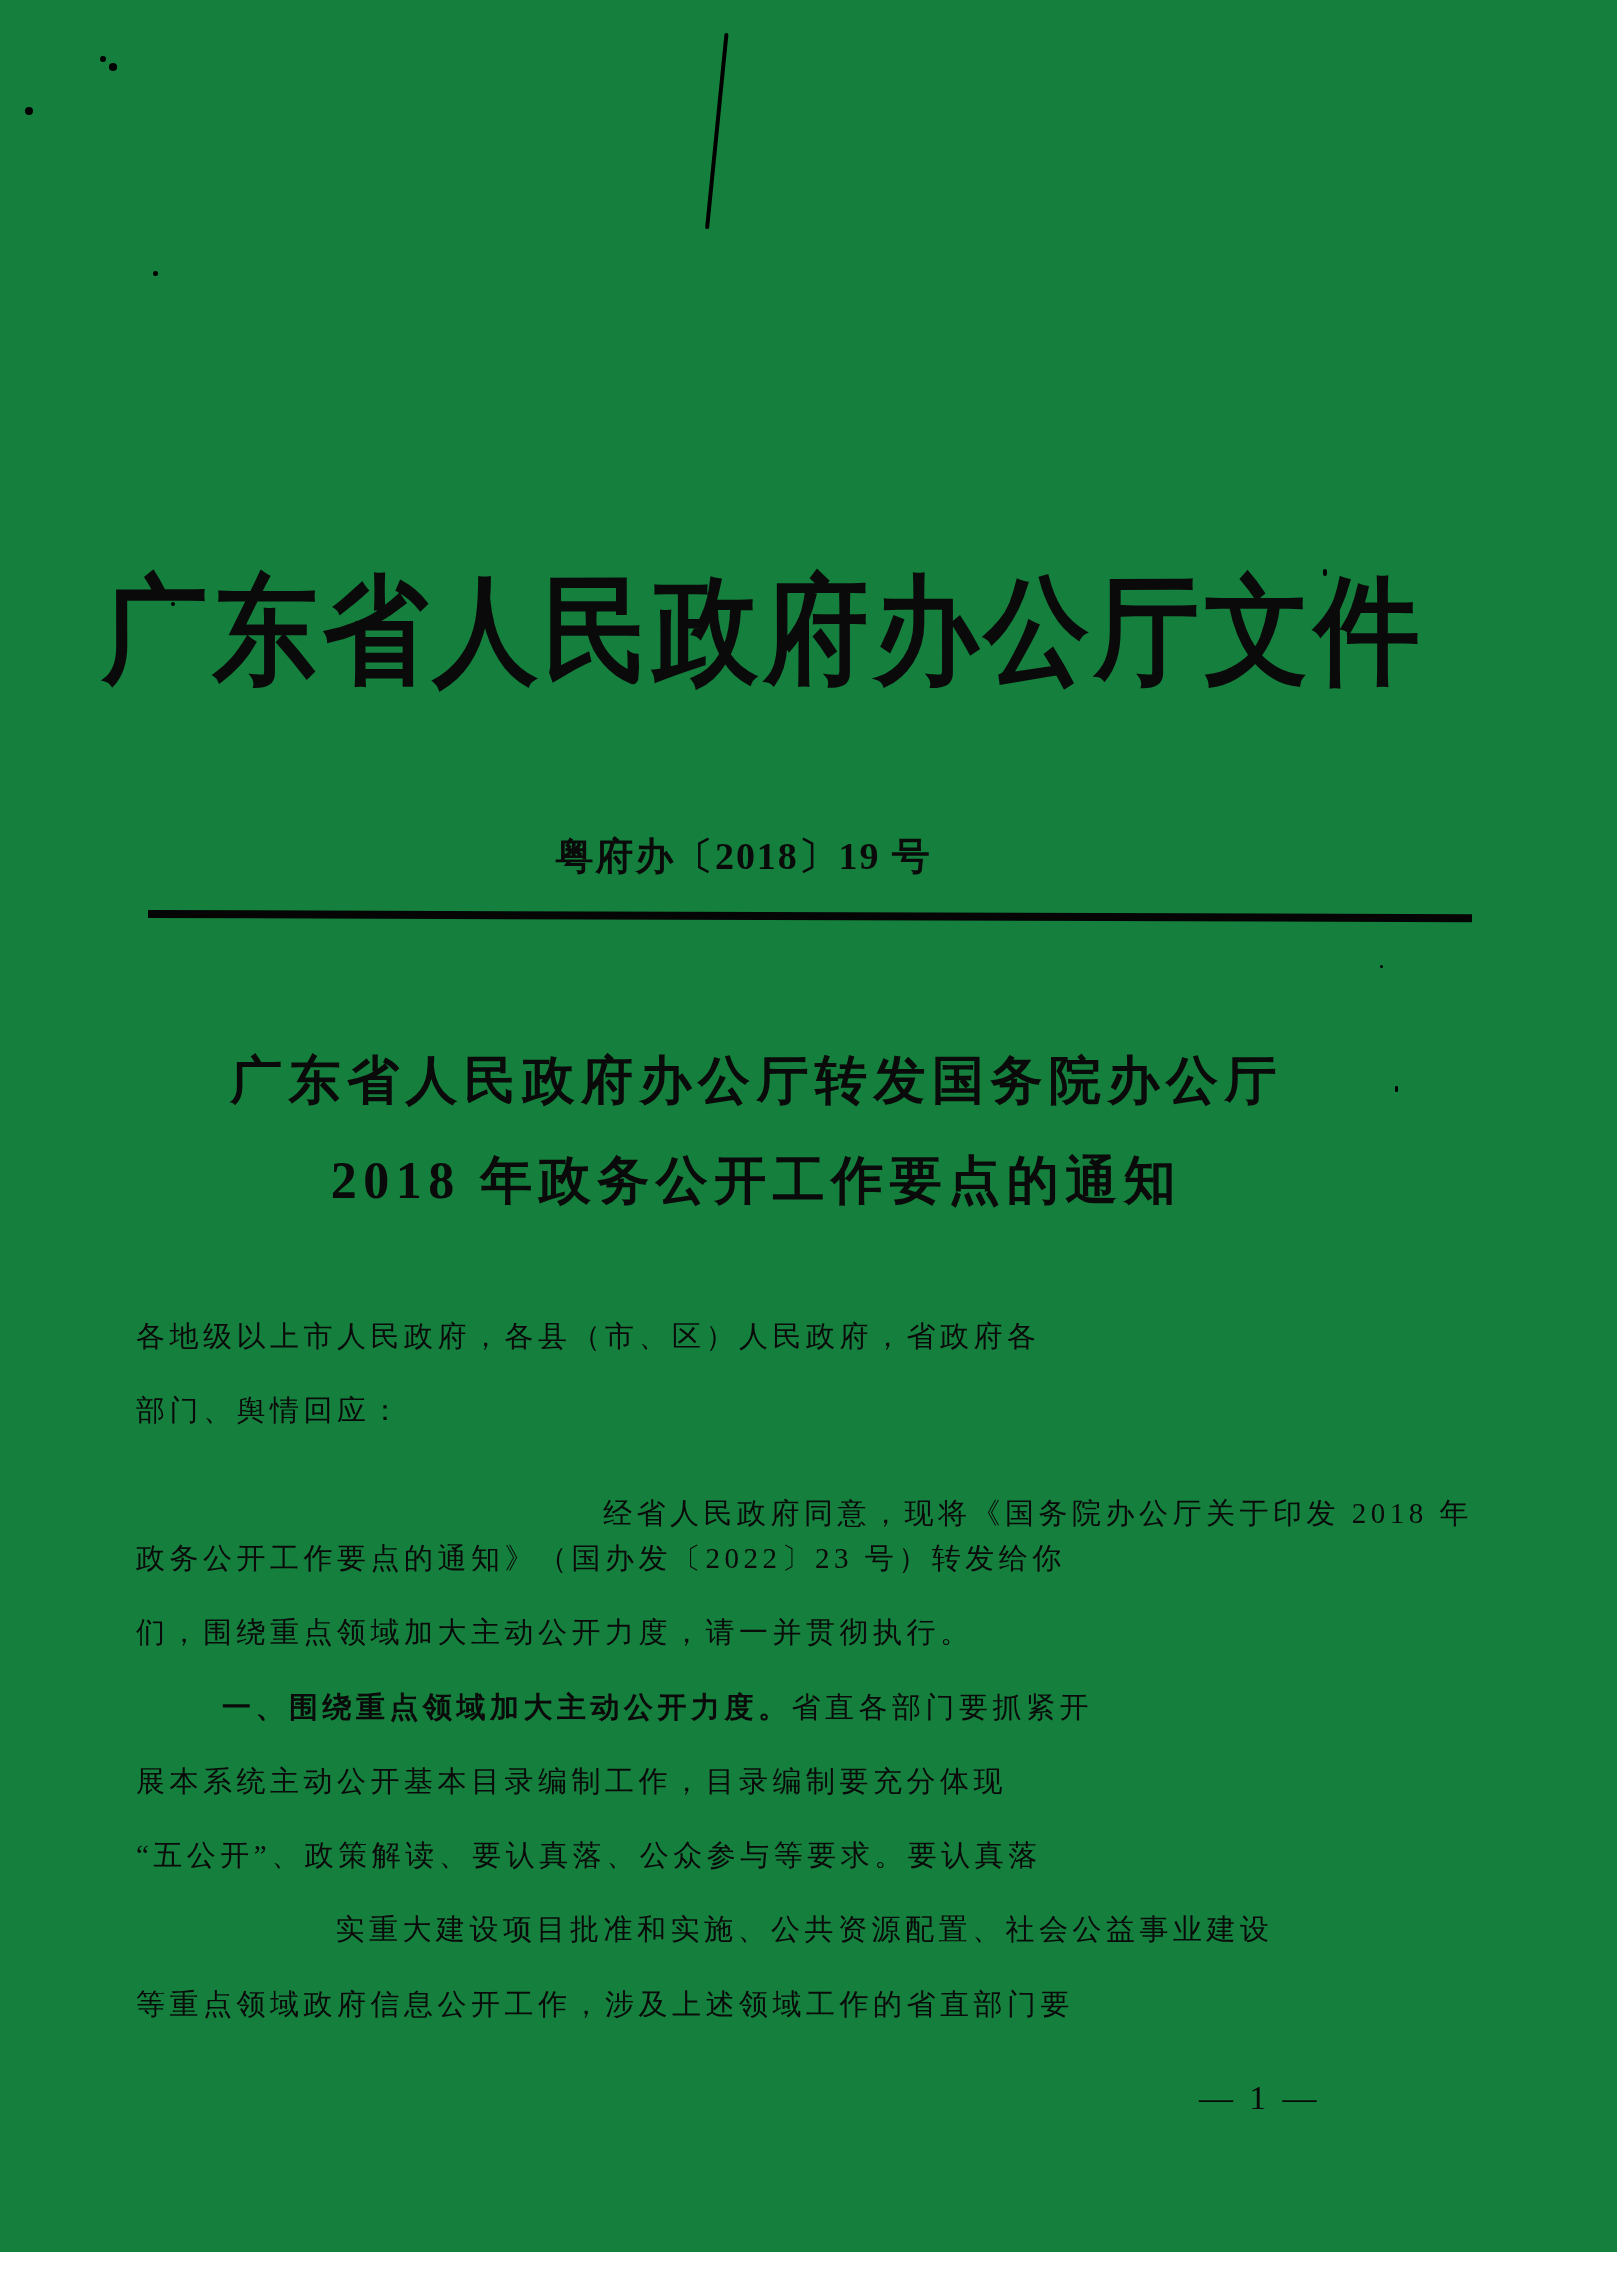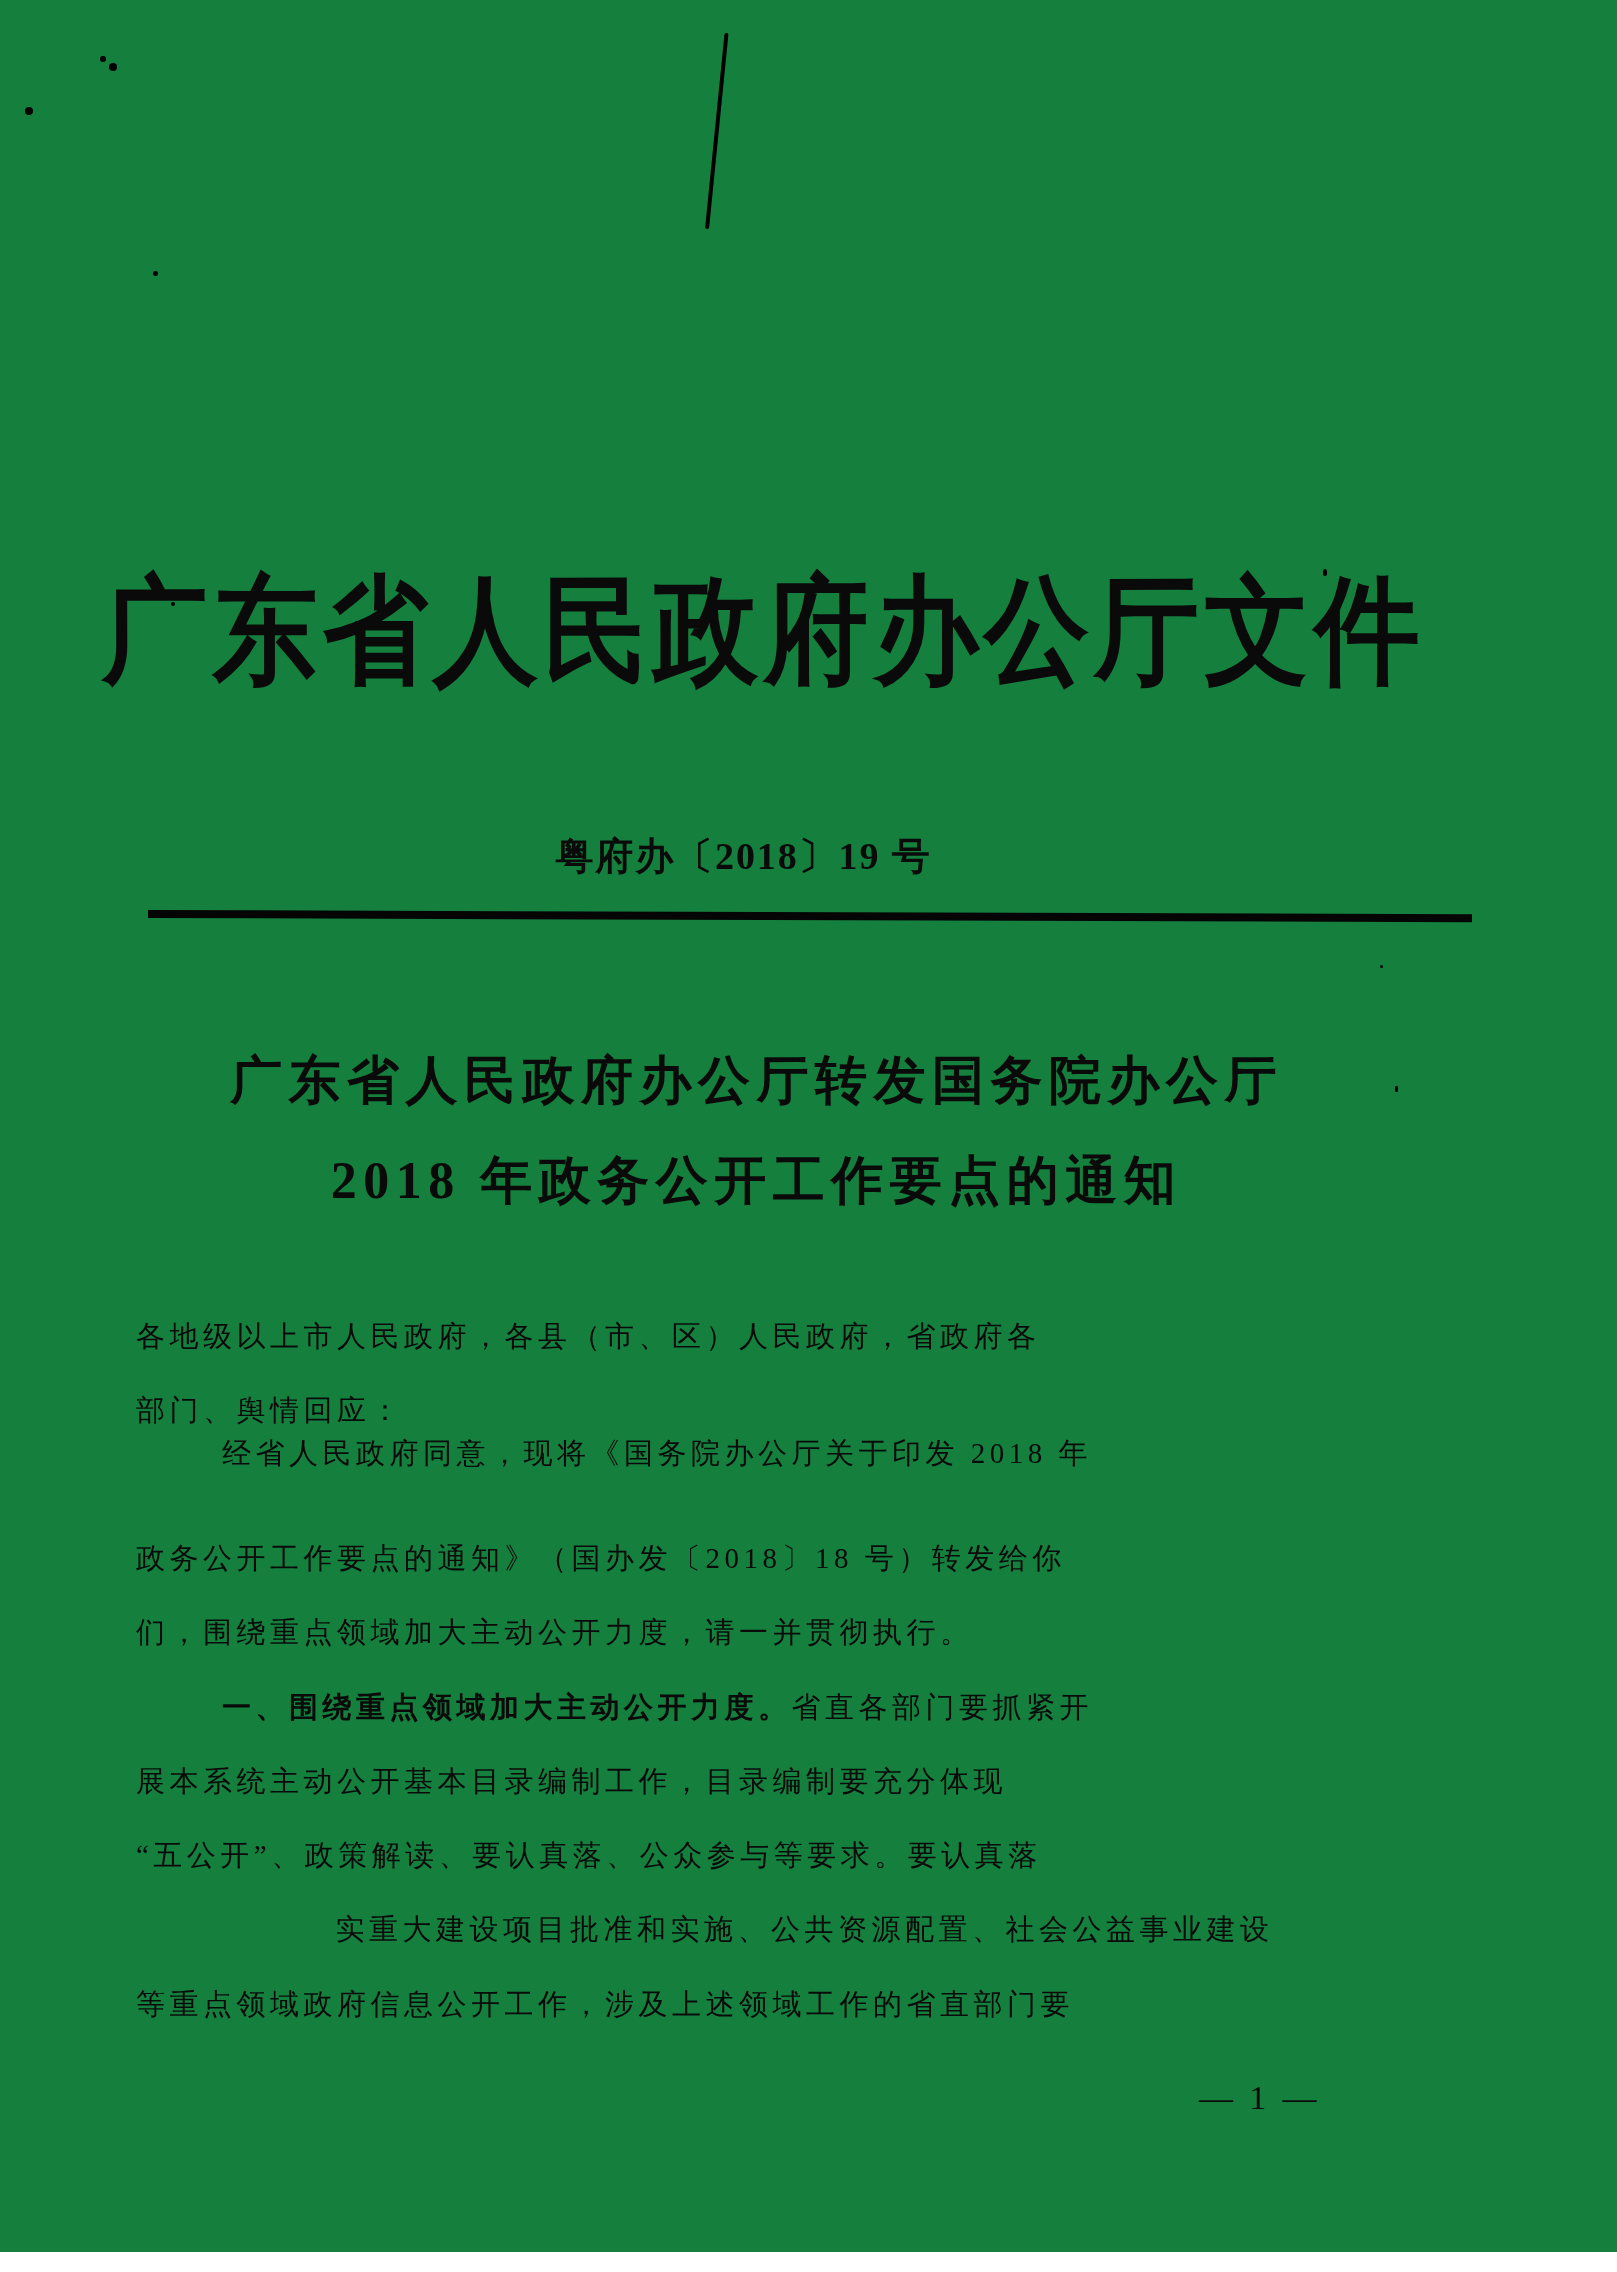--- a/index.html
+++ b/index.html
@@ -103,21 +103,21 @@
     left: 136px;
     width: 1337px;
     font-size: 29px;
     line-height: 1.05;
     letter-spacing: 4.5px;
     white-space: nowrap;
   }
   .indent { text-indent: 86px; }
   .bl1  { top: 1321px; }
   .bl2  { top: 1395px; }
-  .bl3  { top: 1438px; }
+  .bl3  { top: 1498px; text-align: right; }
   .bl4  { top: 1543px; }
   .bl5  { top: 1617px; }
   .bl6  { top: 1692px; }
   .bl7  { top: 1766px; }
   .bl8  { top: 1840px; }
   .bl9  { top: 1914px; text-align: center; }
   .bl10 { top: 1989px; }
   .inline-heading {
     font-family: "Liberation Sans", "DejaVu Sans", sans-serif;
     font-weight: bold;
@@ -154,21 +154,21 @@
   <div class="doc-number">粤府办〔2018〕19 号</div>
 
   <div class="rule"></div>
 
   <div class="doc-title l1">广东省人民政府办公厅转发国务院办公厅</div>
   <div class="doc-title l2">2018 年政务公开工作要点的通知</div>
 
   <div class="body-line bl1">各地级以上市人民政府，各县（市、区）人民政府，省政府各</div>
   <div class="body-line bl2">部门、舆情回应：</div>
   <div class="body-line bl3 indent">经省人民政府同意，现将《国务院办公厅关于印发 2018 年</div>
-  <div class="body-line bl4">政务公开工作要点的通知》（国办发〔2018〕18 号）转发给你</div>
+  <div class="body-line bl4">政务公开工作要点的通知》（国办发〔2022〕23 号）转发给你</div>
   <div class="body-line bl5">们，围绕重点领域加大主动公开力度，请一并贯彻执行。</div>
 
   <div class="body-line bl6 indent">
     <span class="inline-heading">一、围绕重点领域加大主动公开力度。</span><span>省直各部门要抓紧开</span>
   </div>
 
   <div class="body-line bl7">展本系统主动公开基本目录编制工作，目录编制要充分体现</div>
   <div class="body-line bl8">“五公开”、政策解读、要认真落、公众参与等要求。要认真落</div>
   <div class="body-line bl9">实重大建设项目批准和实施、公共资源配置、社会公益事业建设</div>
   <div class="body-line bl10">等重点领域政府信息公开工作，涉及上述领域工作的省直部门要</div>

